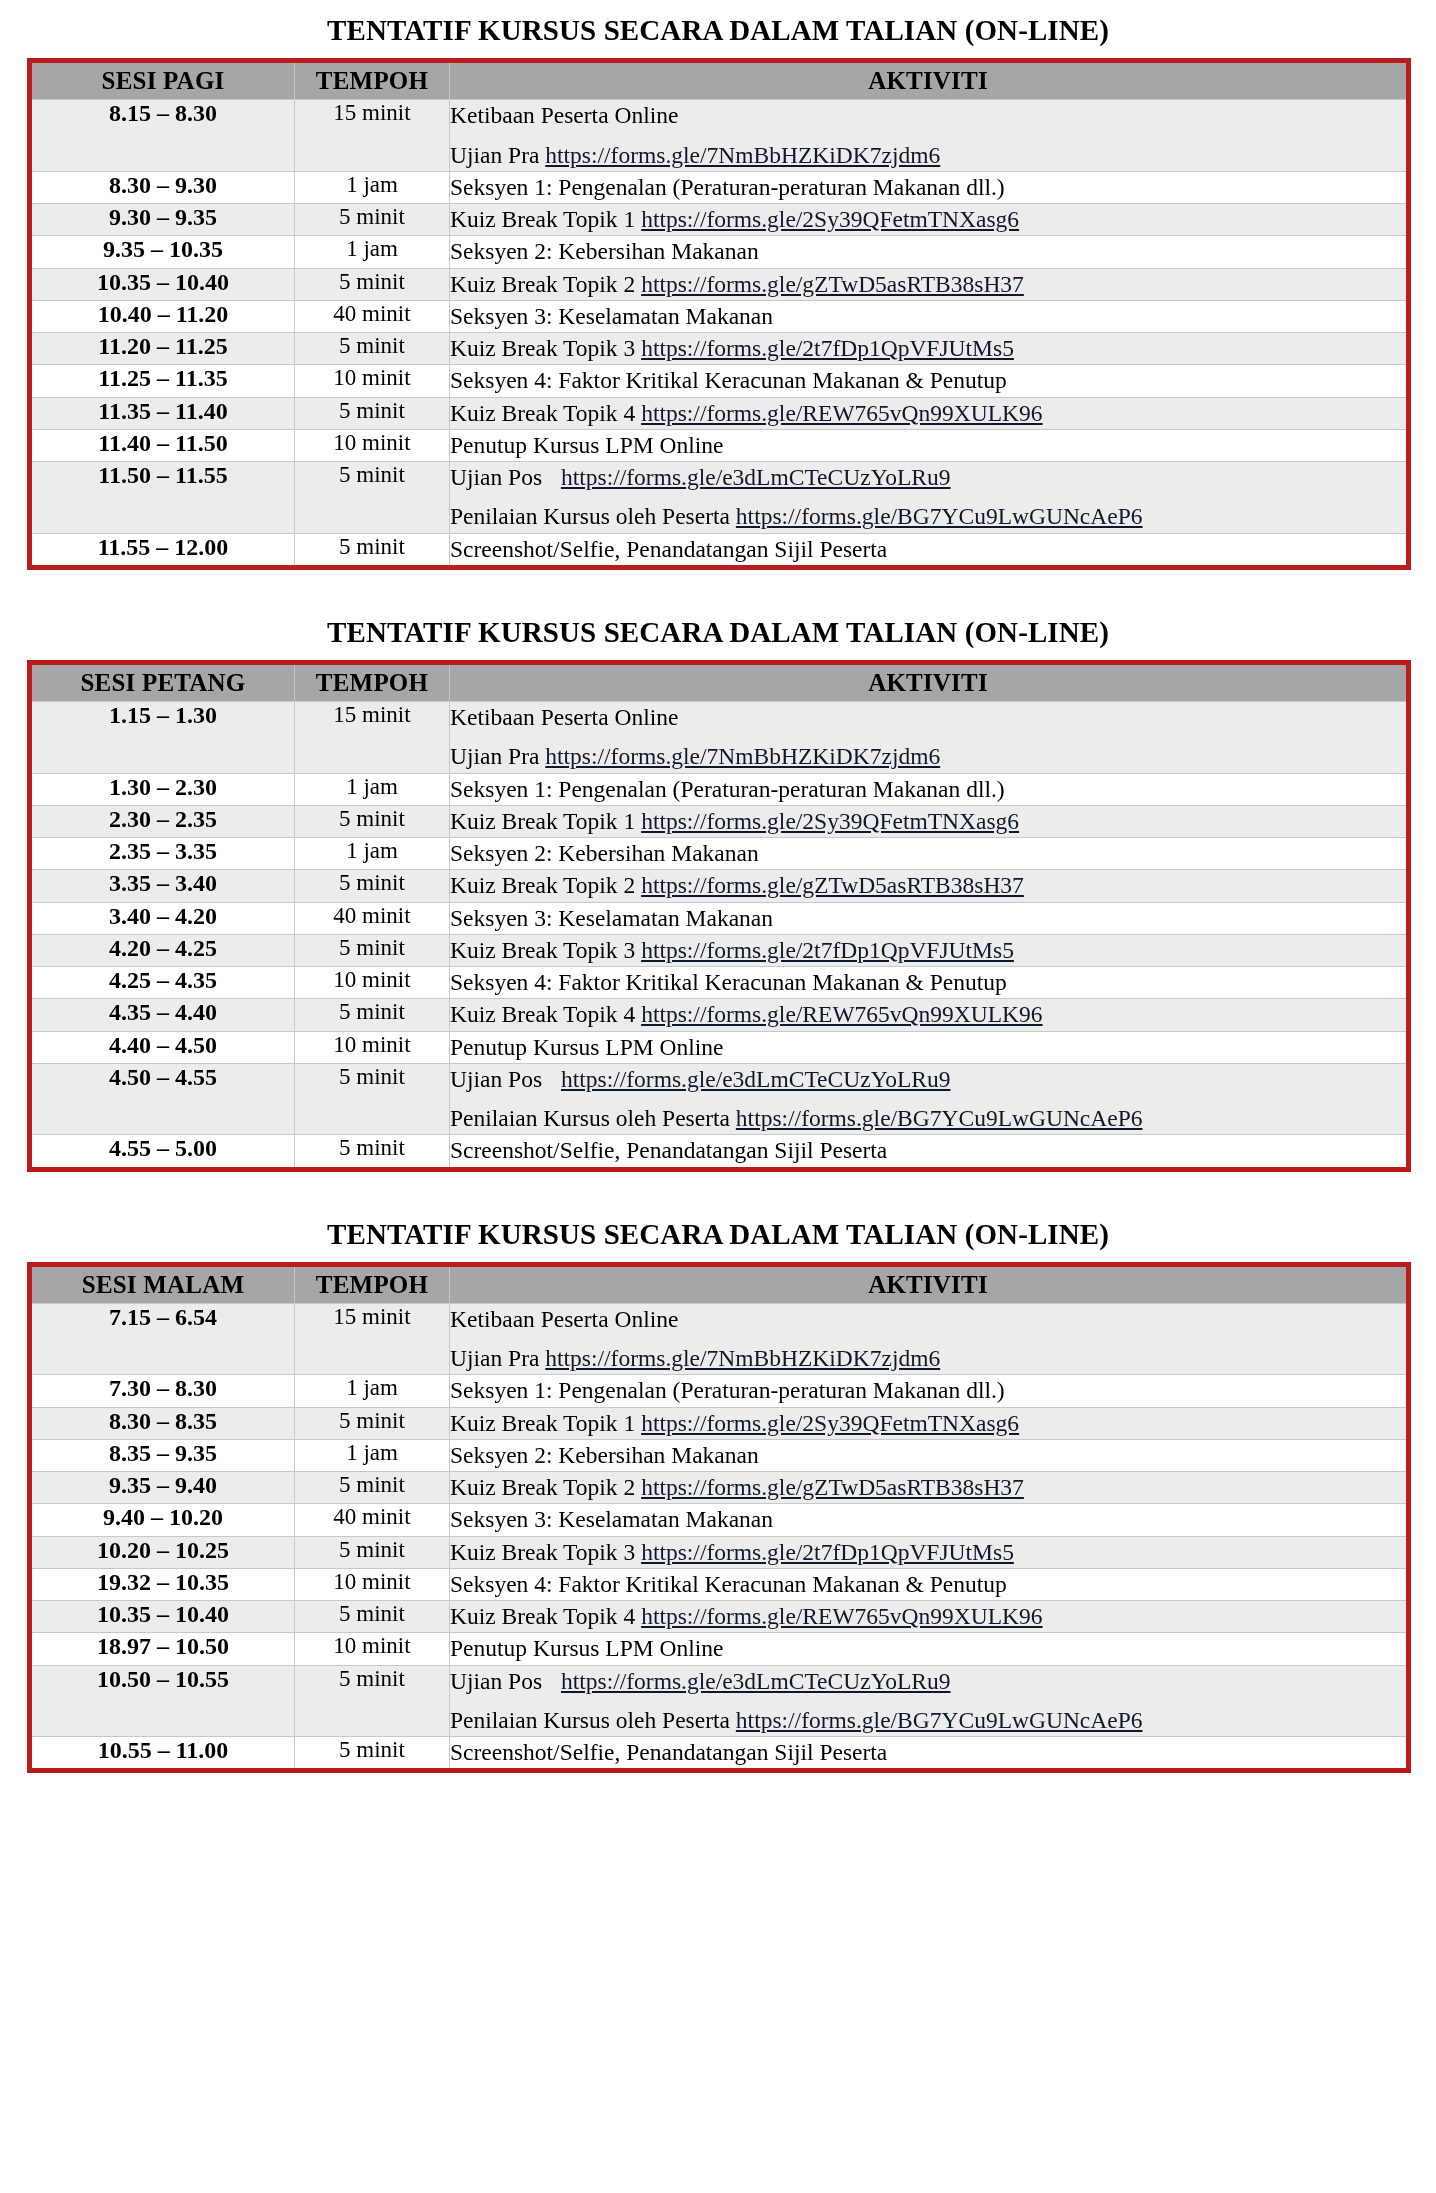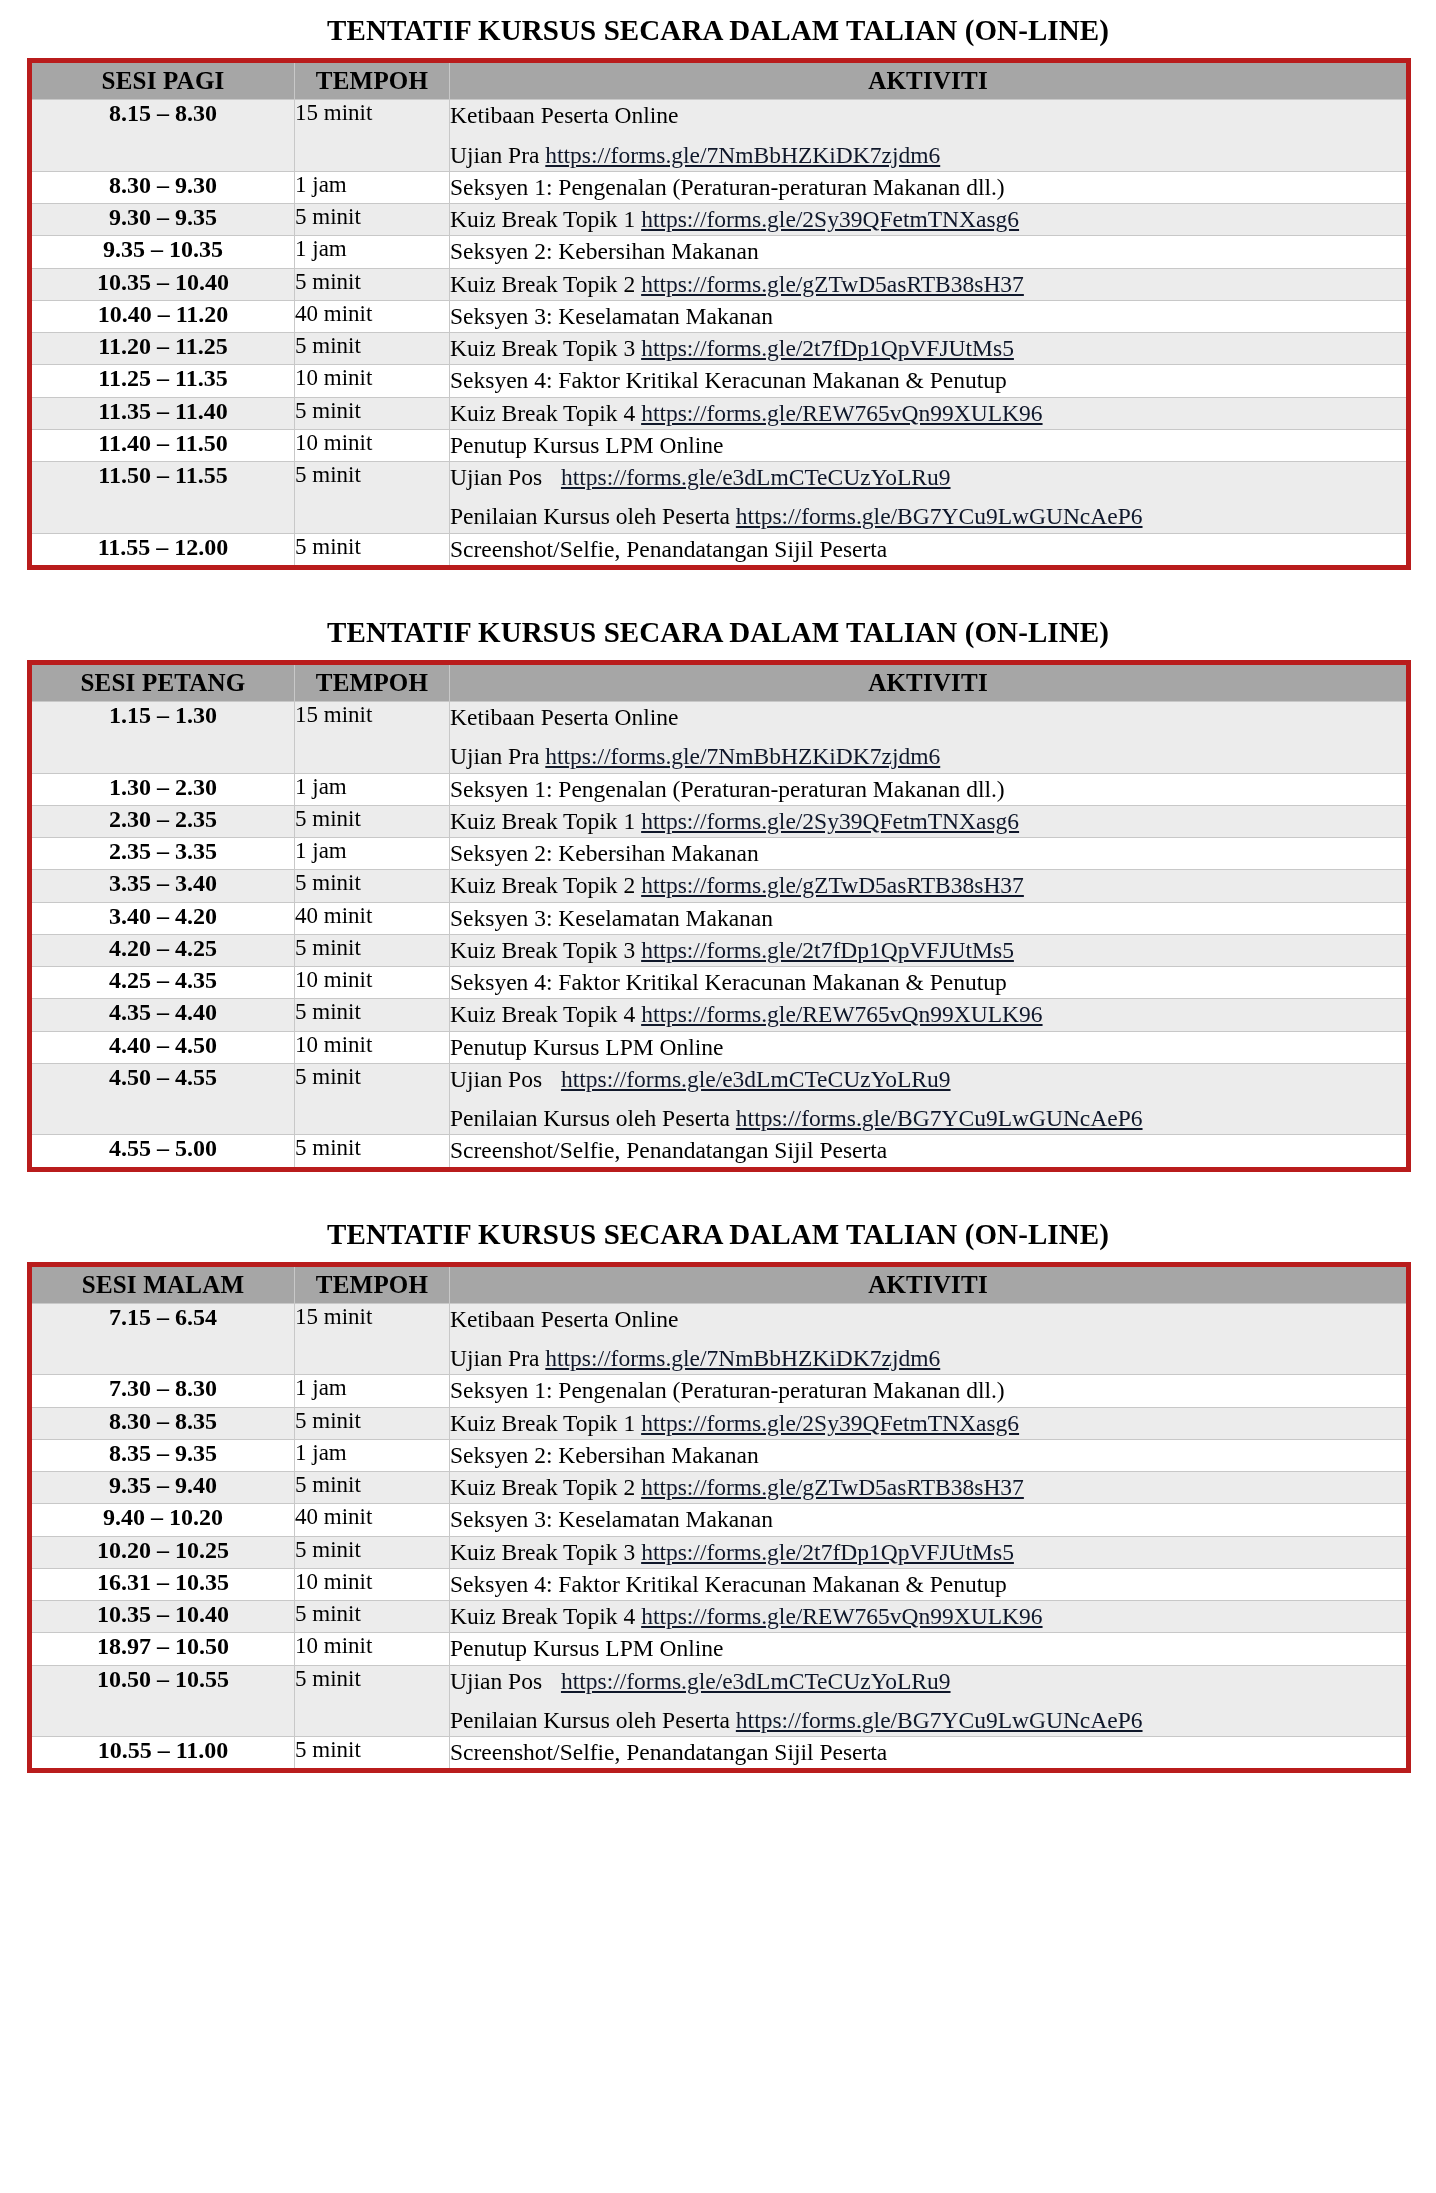--- a/index.html
+++ b/index.html
@@ -70,21 +70,21 @@
   tbody tr > td { background: #ffffff; }
 
   td.sesi {
     text-align: center;
     font-weight: bold;
     font-size: 24px;
     padding: 4px 0 5px 0;
     white-space: nowrap;
   }
   td.tempoh {
-    text-align: left;
+    text-align: center;
     font-size: 23px;
     padding: 5px 0 5px 0;
     white-space: nowrap;
   }
   td.akt {
     text-align: left;
     font-size: 23.5px;
     padding: 4px 6px 5px 9px;
     line-height: 1.33;
   }
@@ -377,21 +377,21 @@
               </td>
             </tr>
             <tr class="alt">
               <td class="sesi">10.20 – 10.25</td>
               <td class="tempoh">5 minit</td>
               <td class="akt">
                 <span class="line">Kuiz Break Topik 3 <a class="lnk" href="#">https://forms.gle/2t7fDp1QpVFJUtMs5</a></span>
               </td>
             </tr>
             <tr>
-              <td class="sesi">16.31 – 10.35</td>
+              <td class="sesi">19.32 – 10.35</td>
               <td class="tempoh">10 minit</td>
               <td class="akt">
                 <span class="line">Seksyen 4: Faktor Kritikal Keracunan Makanan &amp; Penutup</span>
               </td>
             </tr>
             <tr class="alt">
               <td class="sesi">10.35 – 10.40</td>
               <td class="tempoh">5 minit</td>
               <td class="akt">
                 <span class="line">Kuiz Break Topik 4 <a class="lnk" href="#">https://forms.gle/REW765vQn99XULK96</a></span>

